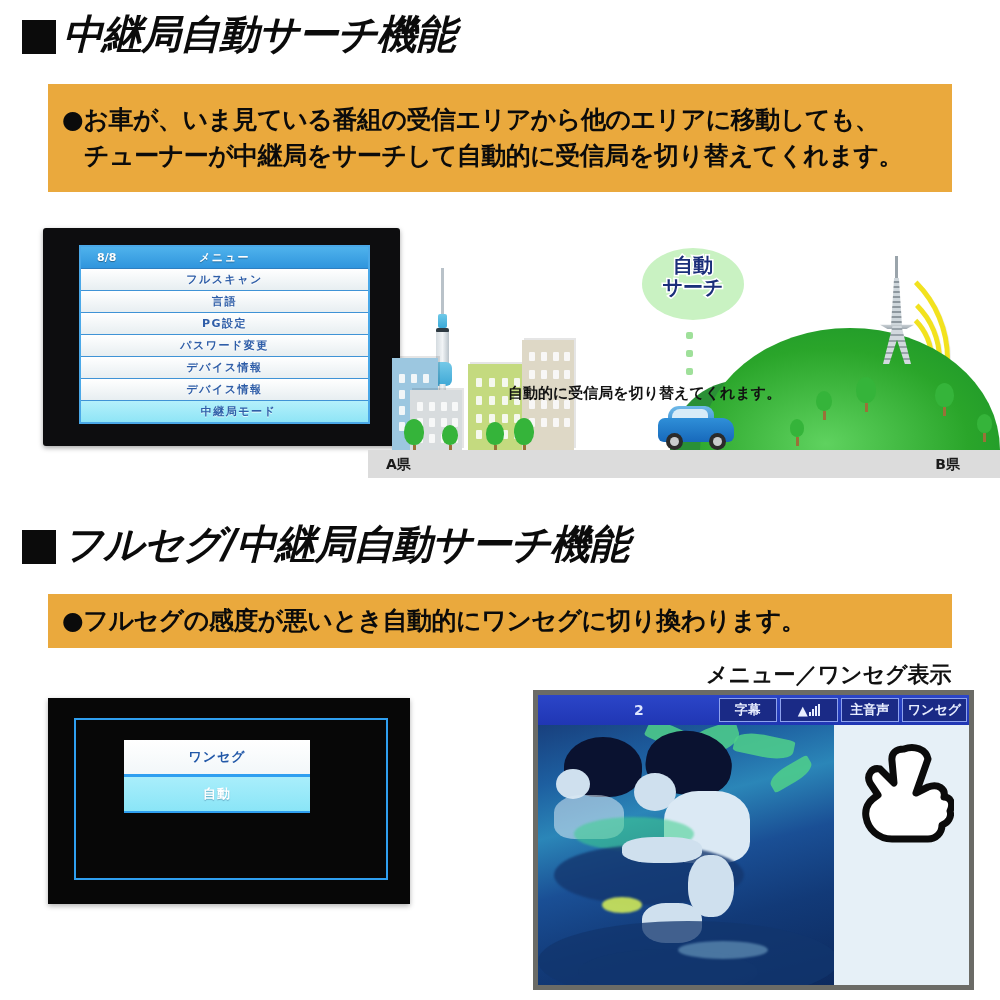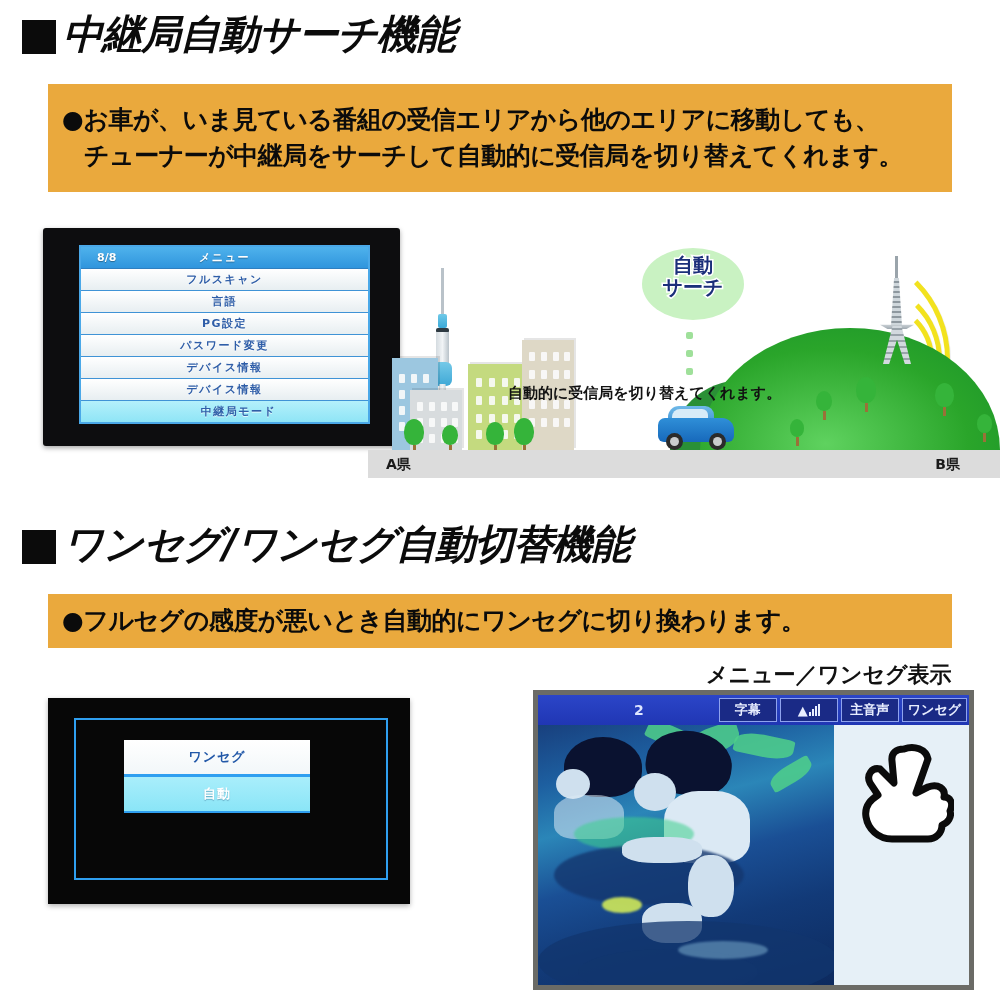--- a/index.html
+++ b/index.html
@@ -380,21 +380,21 @@
         </div>
     </div>
 
     <div class="ground"></div>
     <div class="pref l">A県</div>
     <div class="pref r">B県</div>
   </div>
 
   <div class="sec-head" style="left:22px;top:524px;">
     <div class="sq"></div>
-    <div class="sec-title">ワンセグ/ワンセグ自動切替機能</div>
+    <div class="sec-title">フルセグ/中継局自動サーチ機能</div>
   </div>
 
   <div class="banner b2" style="left:48px;top:594px;width:904px;height:54px;">
     <div class="bline">●フルセグの感度が悪いとき自動的にワンセグに切り換わります。</div>
   </div>
 
   <div class="mon2">
     <div class="mon2-frame"></div>
     <div class="mon2-list">
       <div class="s-row">

